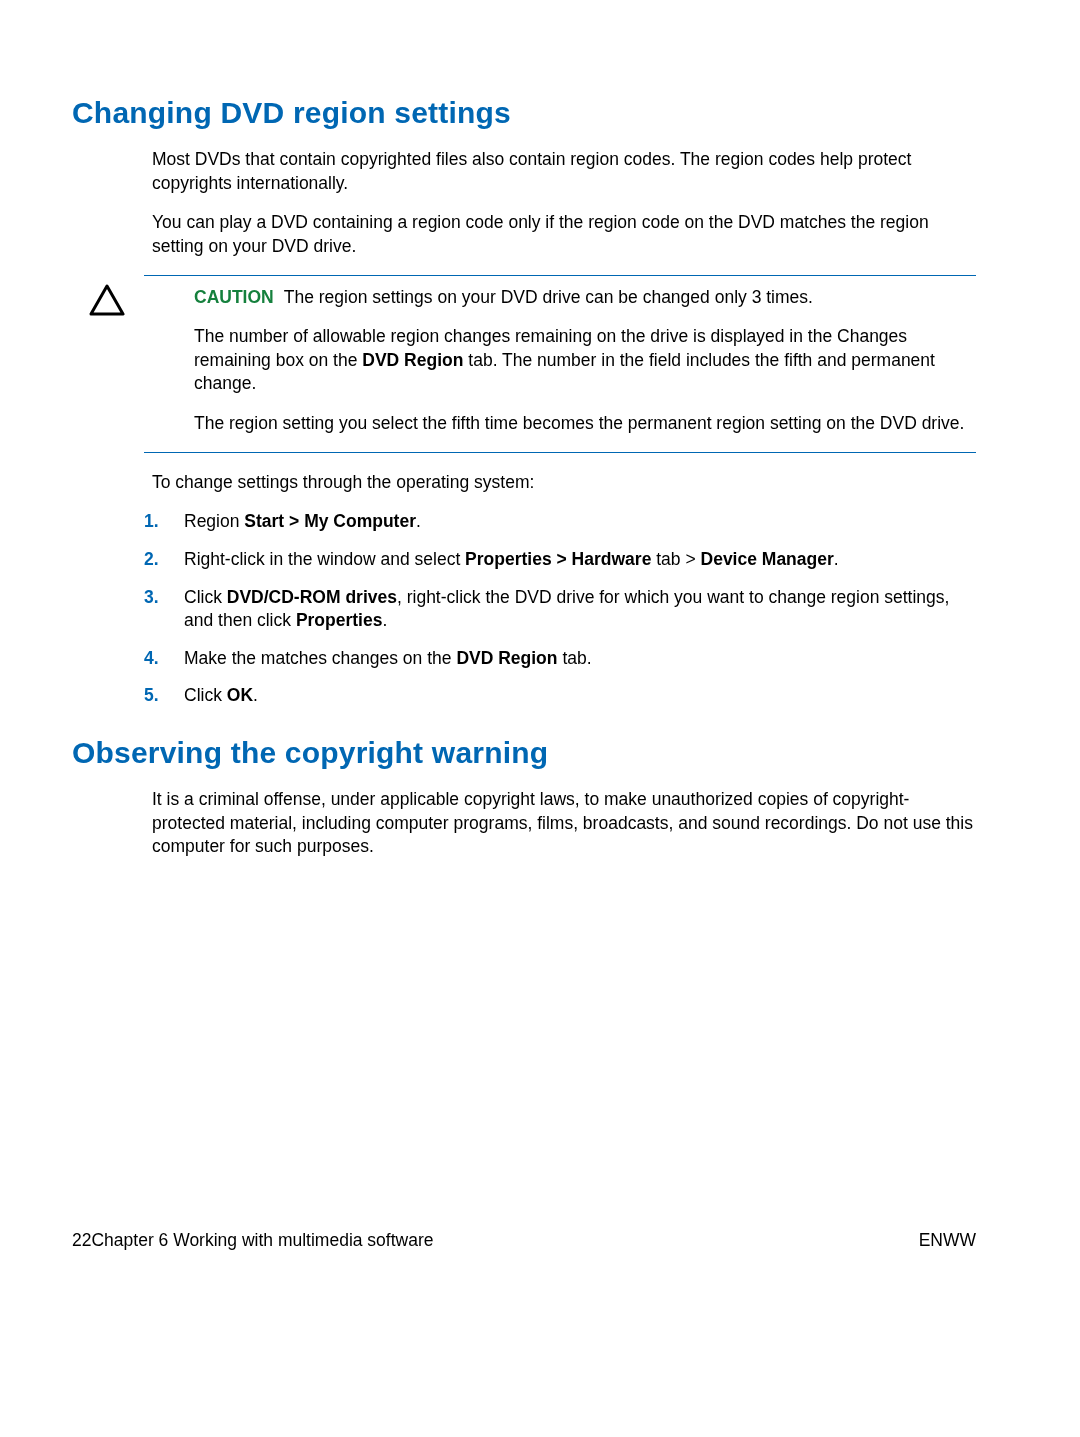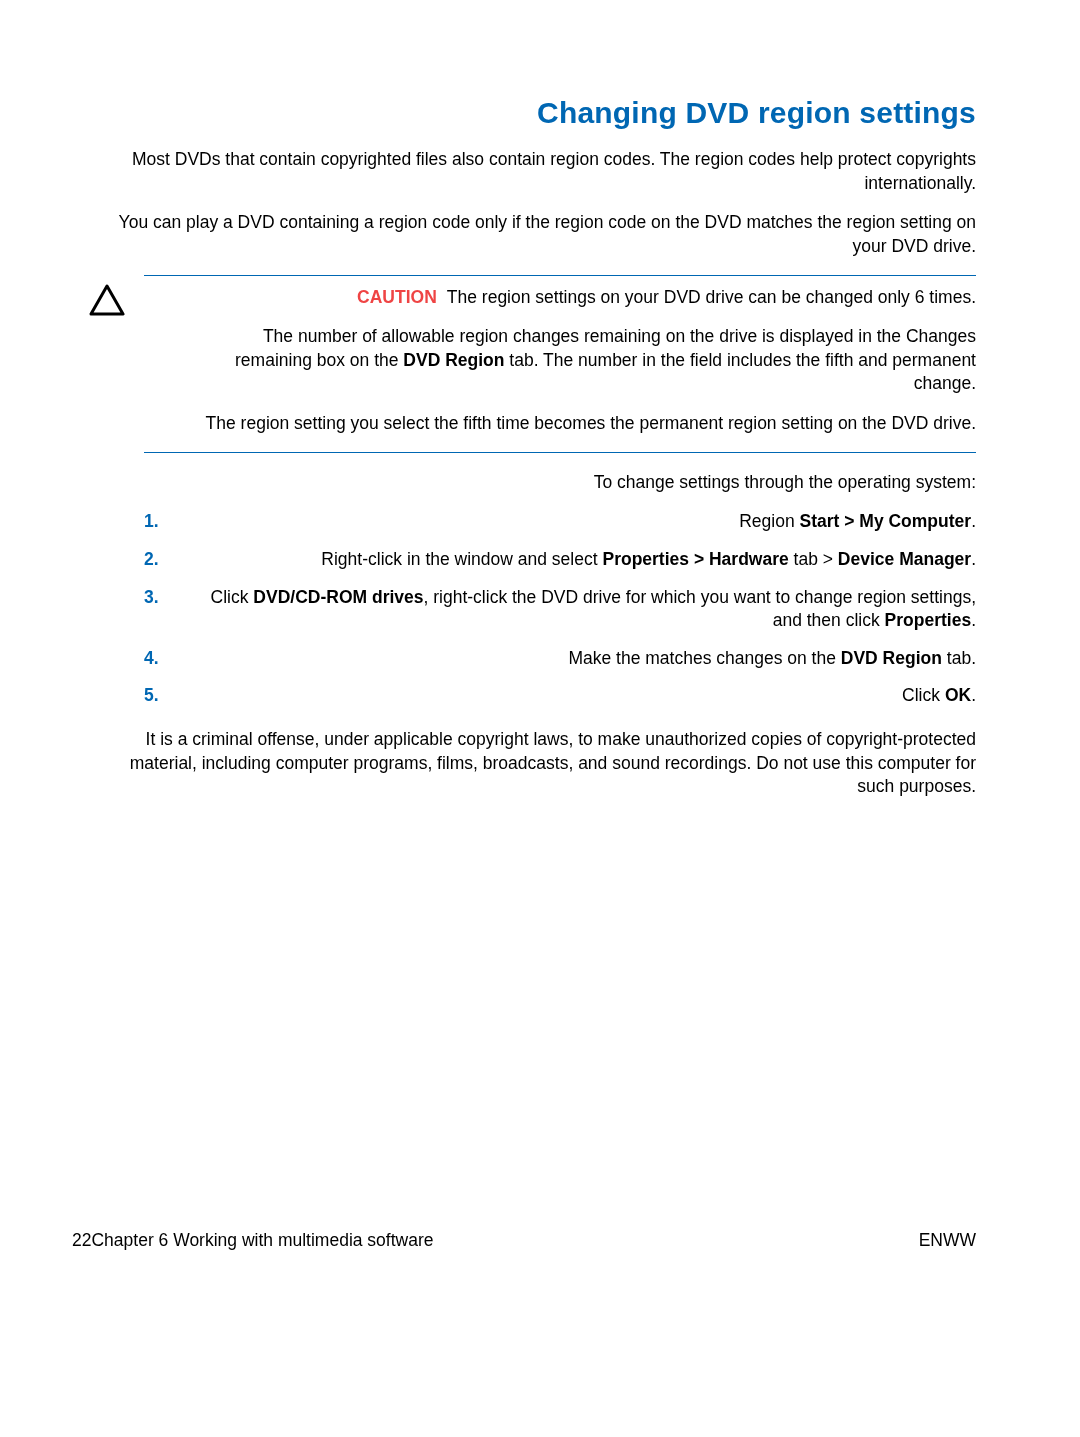--- a/index.html
+++ b/index.html
@@ -9,31 +9,30 @@
     background: #fff;
   }
   .page {
     width: 1080px;
     height: 1311px;
     position: relative;
     font-family: Arial, Helvetica, sans-serif;
     color: #000;
     box-sizing: border-box;
     padding: 96px 104px 0 72px;
-    text-align: right;
   }
   h2.section-head {
     font-size: 30px;
     font-weight: bold;
     color: #0067b3;
     margin: 0 0 18px 0;
     letter-spacing: 0.2px;
   }
   .indent {
-    margin-left: 44px;
+    margin-left: 80px;
   }
   p {
     font-size: 17.5px;
     line-height: 1.35;
     margin: 0 0 16px 0;
   }
   .caution-box {
     margin-left: 72px;
     border-top: 1.5px solid #0067b3;
     border-bottom: 1.5px solid #0067b3;
@@ -49,21 +48,21 @@
   .caution-content {
     margin-left: 50px;
   }
   .caution-content p {
     margin: 0 0 16px 0;
   }
   .caution-content p:last-child {
     margin-bottom: 4px;
   }
   .caution-label {
-    color: #ef4444;
+    color: #15803d;
     font-weight: bold;
     margin-right: 10px;
   }
   ol.steps {
     list-style: none;
     margin: 0 0 20px 72px;
     padding: 0;
     counter-reset: step;
   }
   ol.steps > li {
@@ -108,21 +107,21 @@
   <p class="indent">You can play a DVD containing a region code only if the region code on the DVD matches the region setting on your DVD drive.</p>
 
   <div class="caution-box">
     <div class="caution-icon">
       <svg width="36" height="32" viewBox="0 0 36 32">
         <polygon points="18,2 34,30 2,30" fill="none" stroke="#000" stroke-width="3" stroke-linejoin="round"></polygon>
       </svg>
     </div>
     <div class="caution-content">
       <p>
-        <span class="caution-label">CAUTION</span><span>The region settings on your DVD drive can be changed only 6 times.</span>
+        <span class="caution-label">CAUTION</span><span>The region settings on your DVD drive can be changed only 3 times.</span>
       </p>
       <p>
         <span>The number of allowable region changes remaining on the drive is displayed in the Changes remaining box on the </span><strong>DVD Region</strong><span> tab. The number in the field includes the fifth and permanent change.</span>
       </p>
       <p>The region setting you select the fifth time becomes the permanent region setting on the DVD drive.</p>
     </div>
   </div>
 
   <p class="indent">To change settings through the operating system:</p>
 
@@ -137,20 +136,21 @@
       <span>Click </span><strong>DVD/CD-ROM drives</strong><span>, right-click the DVD drive for which you want to change region settings, and then click </span><strong>Properties</strong><span>.</span>
     </li>
     <li>
       <span>Make the matches changes on the </span><strong>DVD Region</strong><span> tab.</span>
     </li>
     <li>
       <span>Click </span><strong>OK</strong><span>.</span>
     </li>
   </ol>
 
+  <h2 class="section-head" style="margin-top:28px;">Observing the copyright warning</h2>
 
   <p class="indent">It is a criminal offense, under applicable copyright laws, to make unauthorized copies of copyright-protected material, including computer programs, films, broadcasts, and sound recordings. Do not use this computer for such purposes.</p>
 
   <div class="footer">
     <div class="left">
       <span>22</span>
       <span>Chapter 6   Working with multimedia software</span>
     </div>
     <div>ENWW</div>
   </div>

